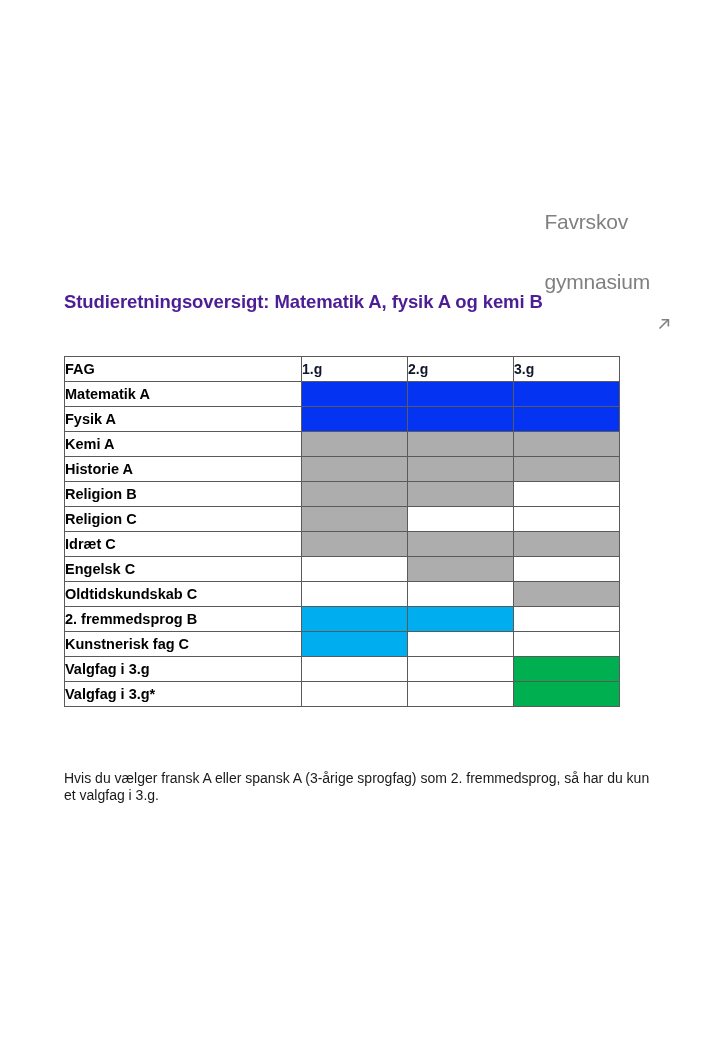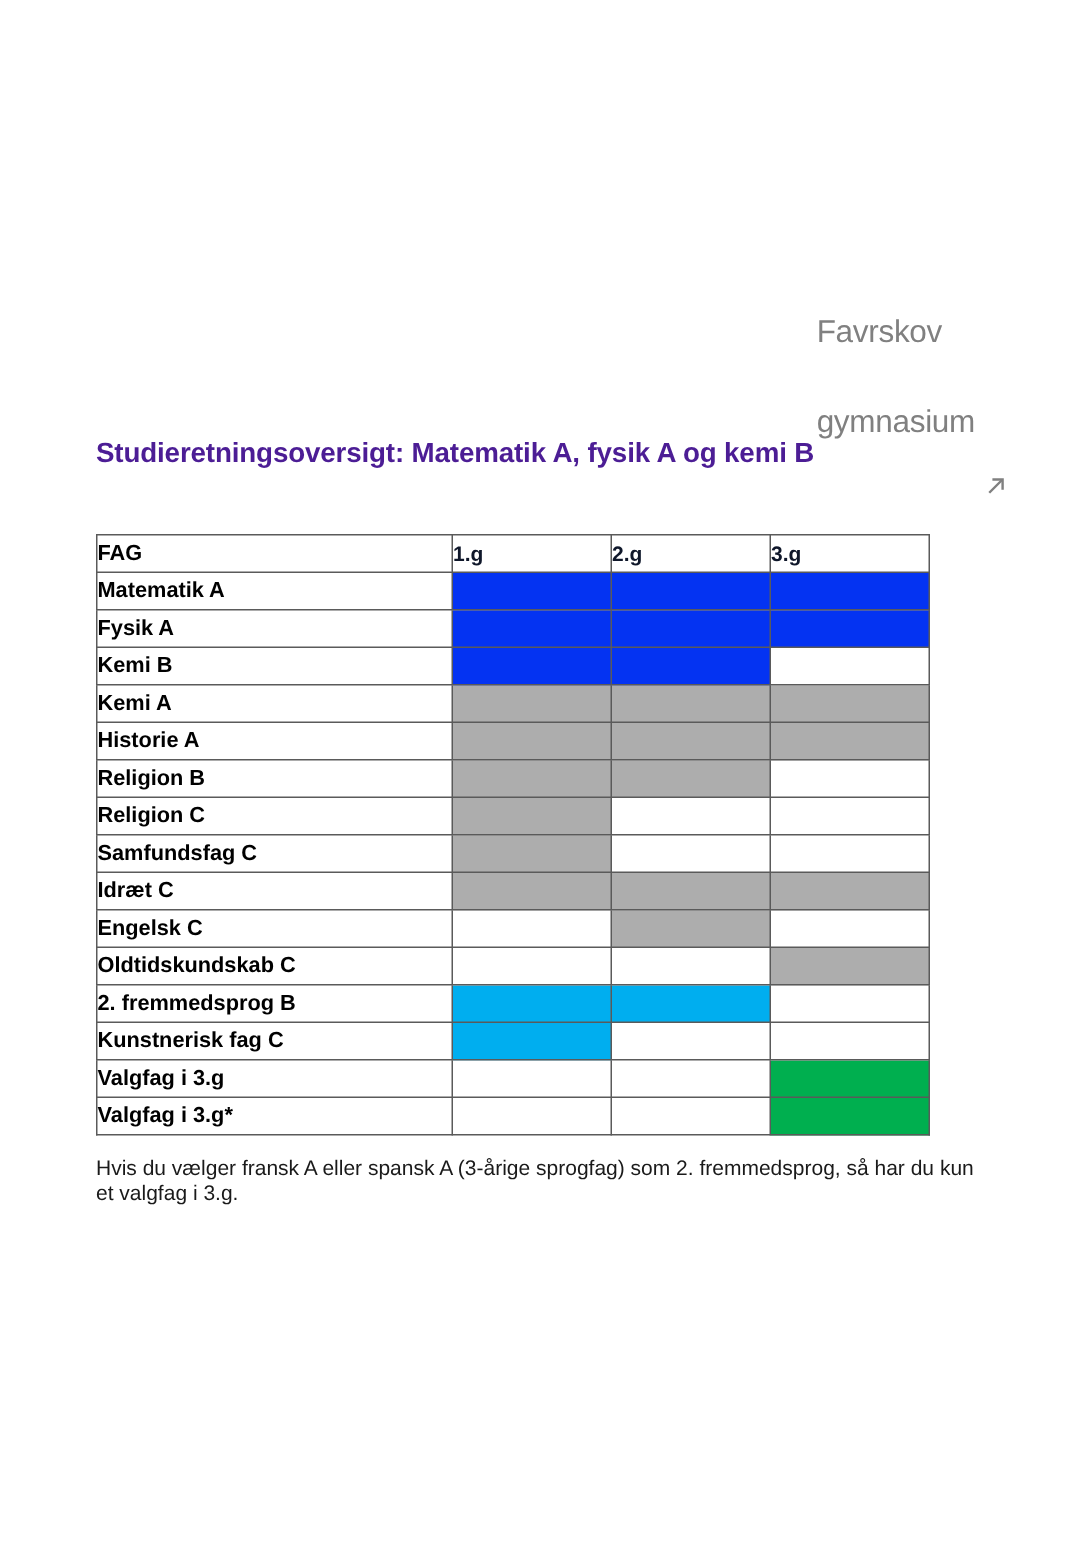--- a/index.html
+++ b/index.html
@@ -147,51 +147,39 @@
           <td class="cell fill-blue"></td>
           <td class="cell fill-blue"></td>
         </tr>
         <tr>
           <td class="subject lbl-blue">Fysik A</td>
           <td class="cell fill-blue"></td>
           <td class="cell fill-blue"></td>
           <td class="cell fill-blue"></td>
         </tr>
         <tr>
-          <td class="subject lbl-blue">Kemi B</td>
-          <td class="cell fill-blue"></td>
-          <td class="cell fill-blue"></td>
-          <td class="cell fill-none"></td>
-        </tr>
-        <tr>
           <td class="subject lbl-black">Kemi A</td>
           <td class="cell fill-gray"></td>
           <td class="cell fill-gray"></td>
           <td class="cell fill-gray"></td>
         </tr>
         <tr>
           <td class="subject lbl-black">Historie A</td>
           <td class="cell fill-gray"></td>
           <td class="cell fill-gray"></td>
           <td class="cell fill-gray"></td>
         </tr>
         <tr>
           <td class="subject lbl-black">Religion B</td>
           <td class="cell fill-gray"></td>
           <td class="cell fill-gray"></td>
           <td class="cell fill-none"></td>
         </tr>
         <tr>
           <td class="subject lbl-black">Religion C</td>
-          <td class="cell fill-gray"></td>
-          <td class="cell fill-none"></td>
-          <td class="cell fill-none"></td>
-        </tr>
-        <tr>
-          <td class="subject lbl-black">Samfundsfag C</td>
           <td class="cell fill-gray"></td>
           <td class="cell fill-none"></td>
           <td class="cell fill-none"></td>
         </tr>
         <tr>
           <td class="subject lbl-black">Idræt C</td>
           <td class="cell fill-gray"></td>
           <td class="cell fill-gray"></td>
           <td class="cell fill-gray"></td>
         </tr>

